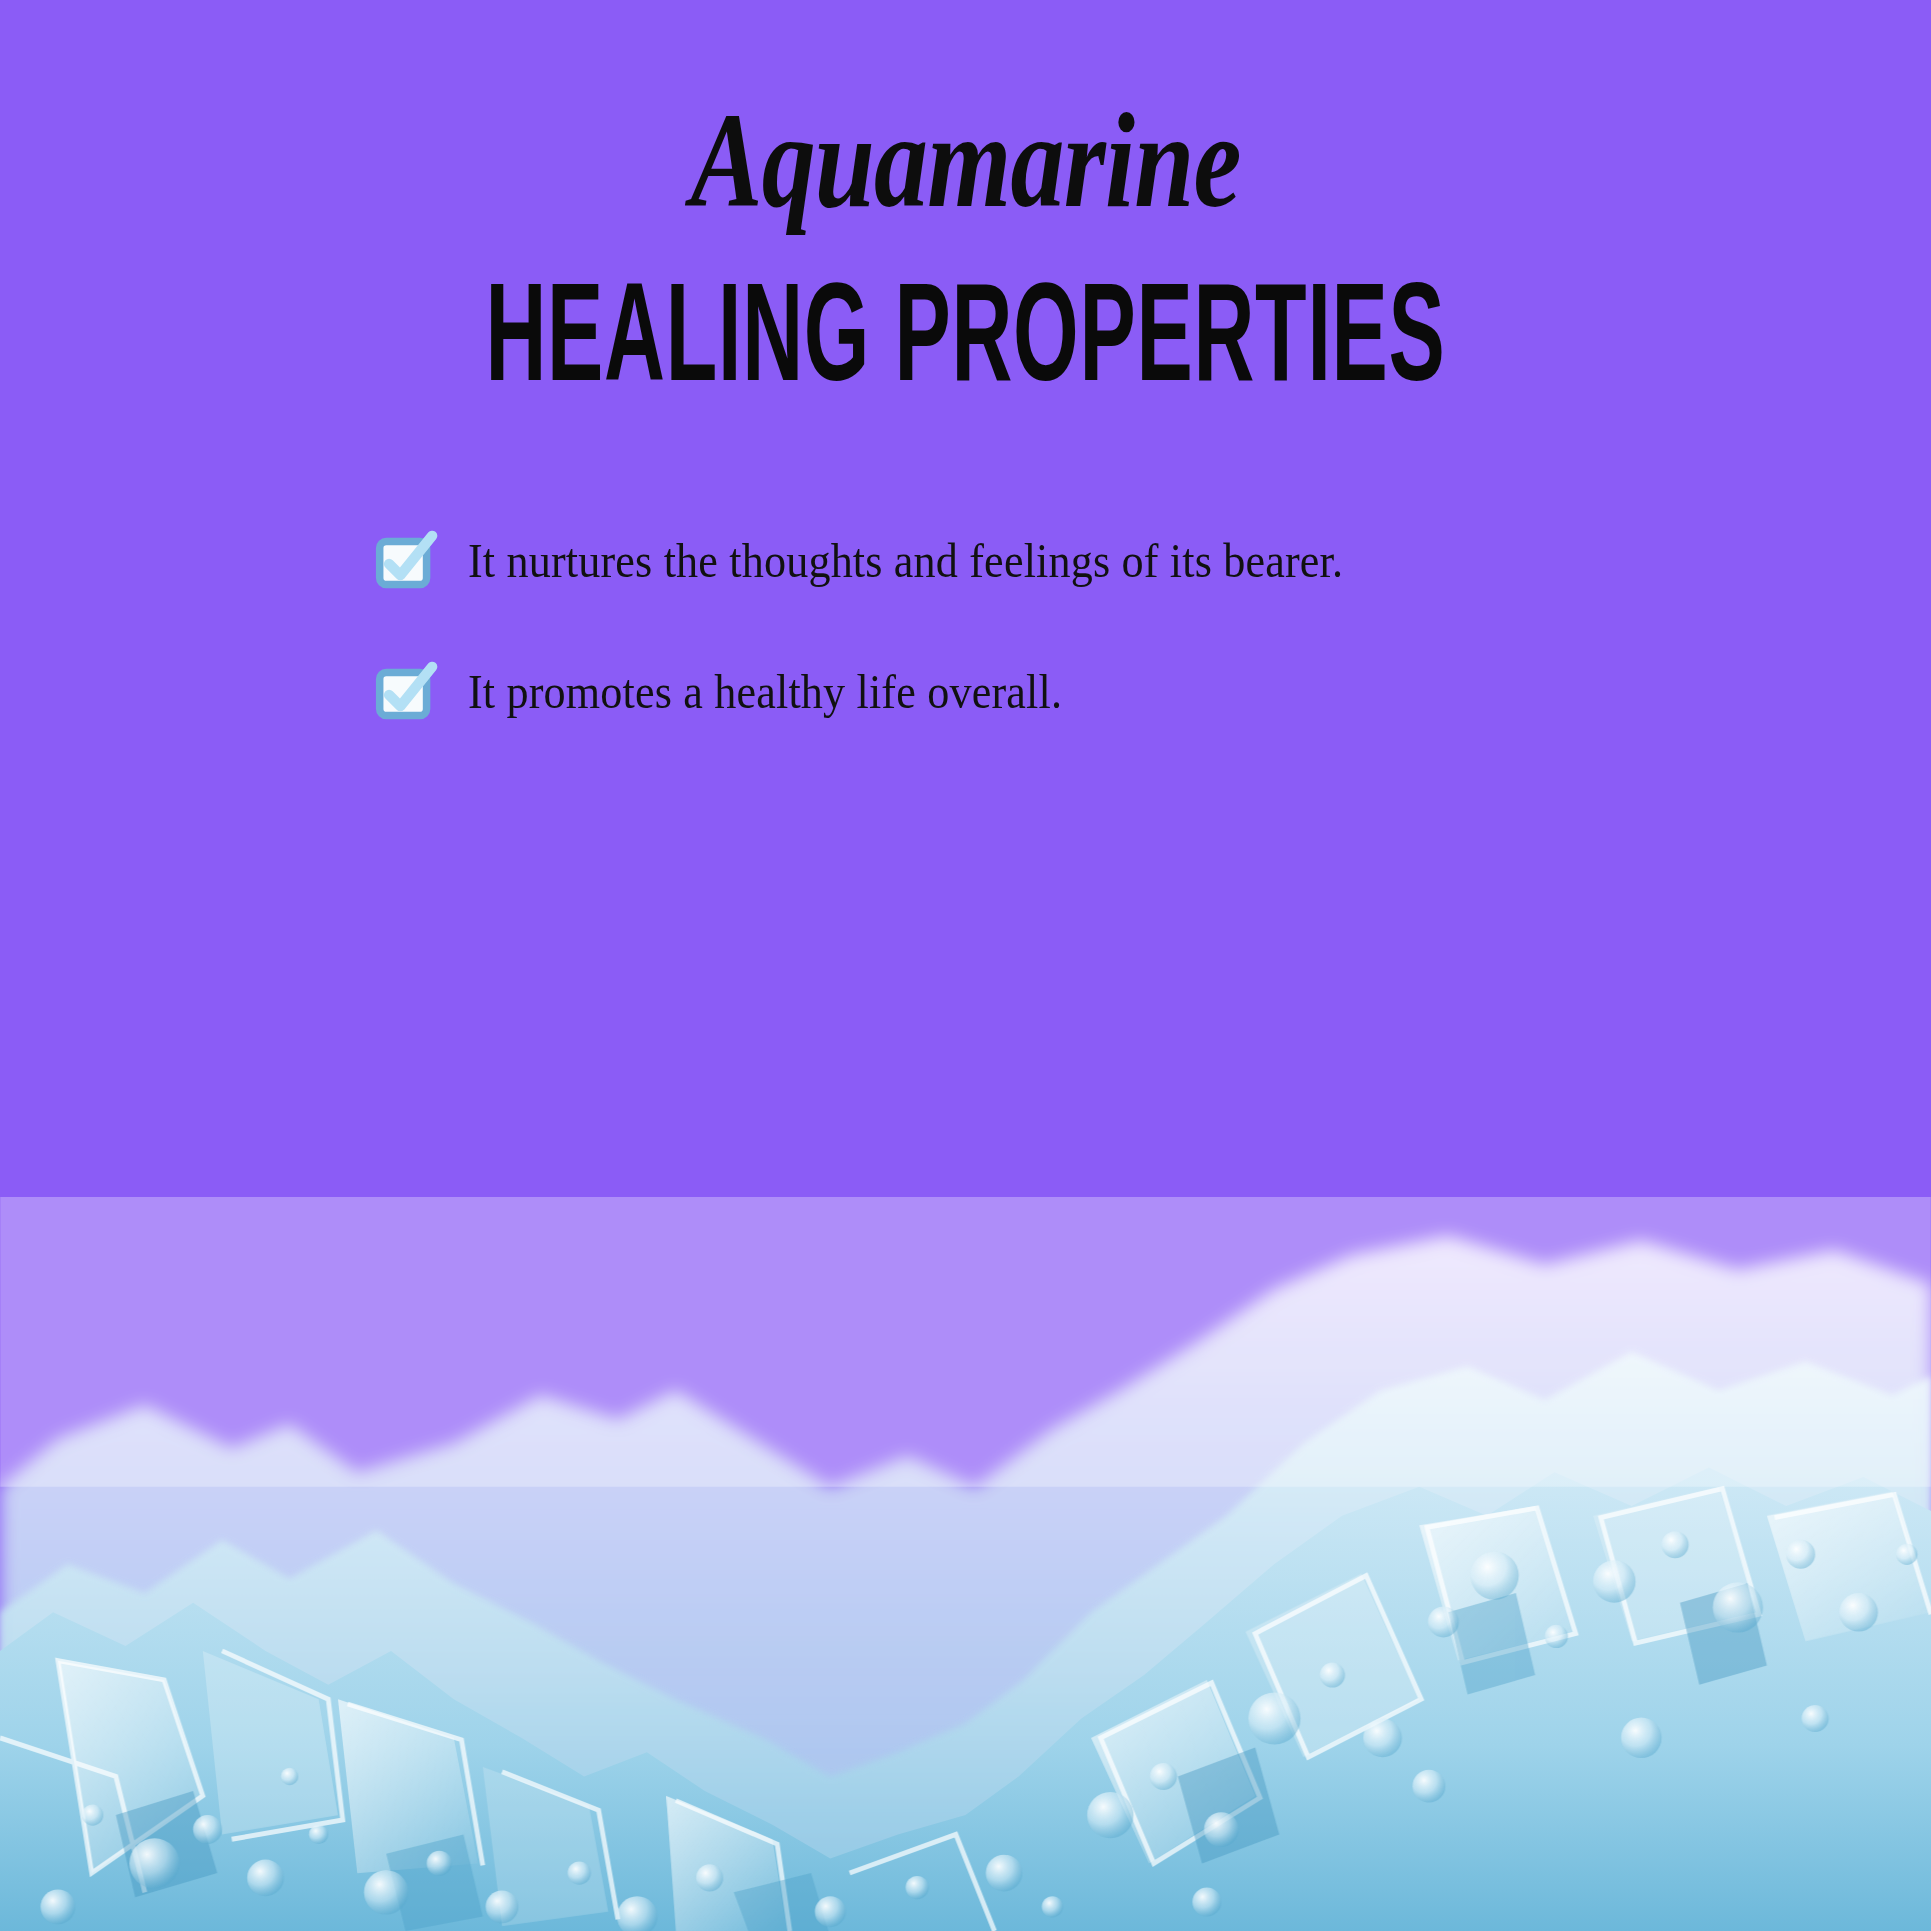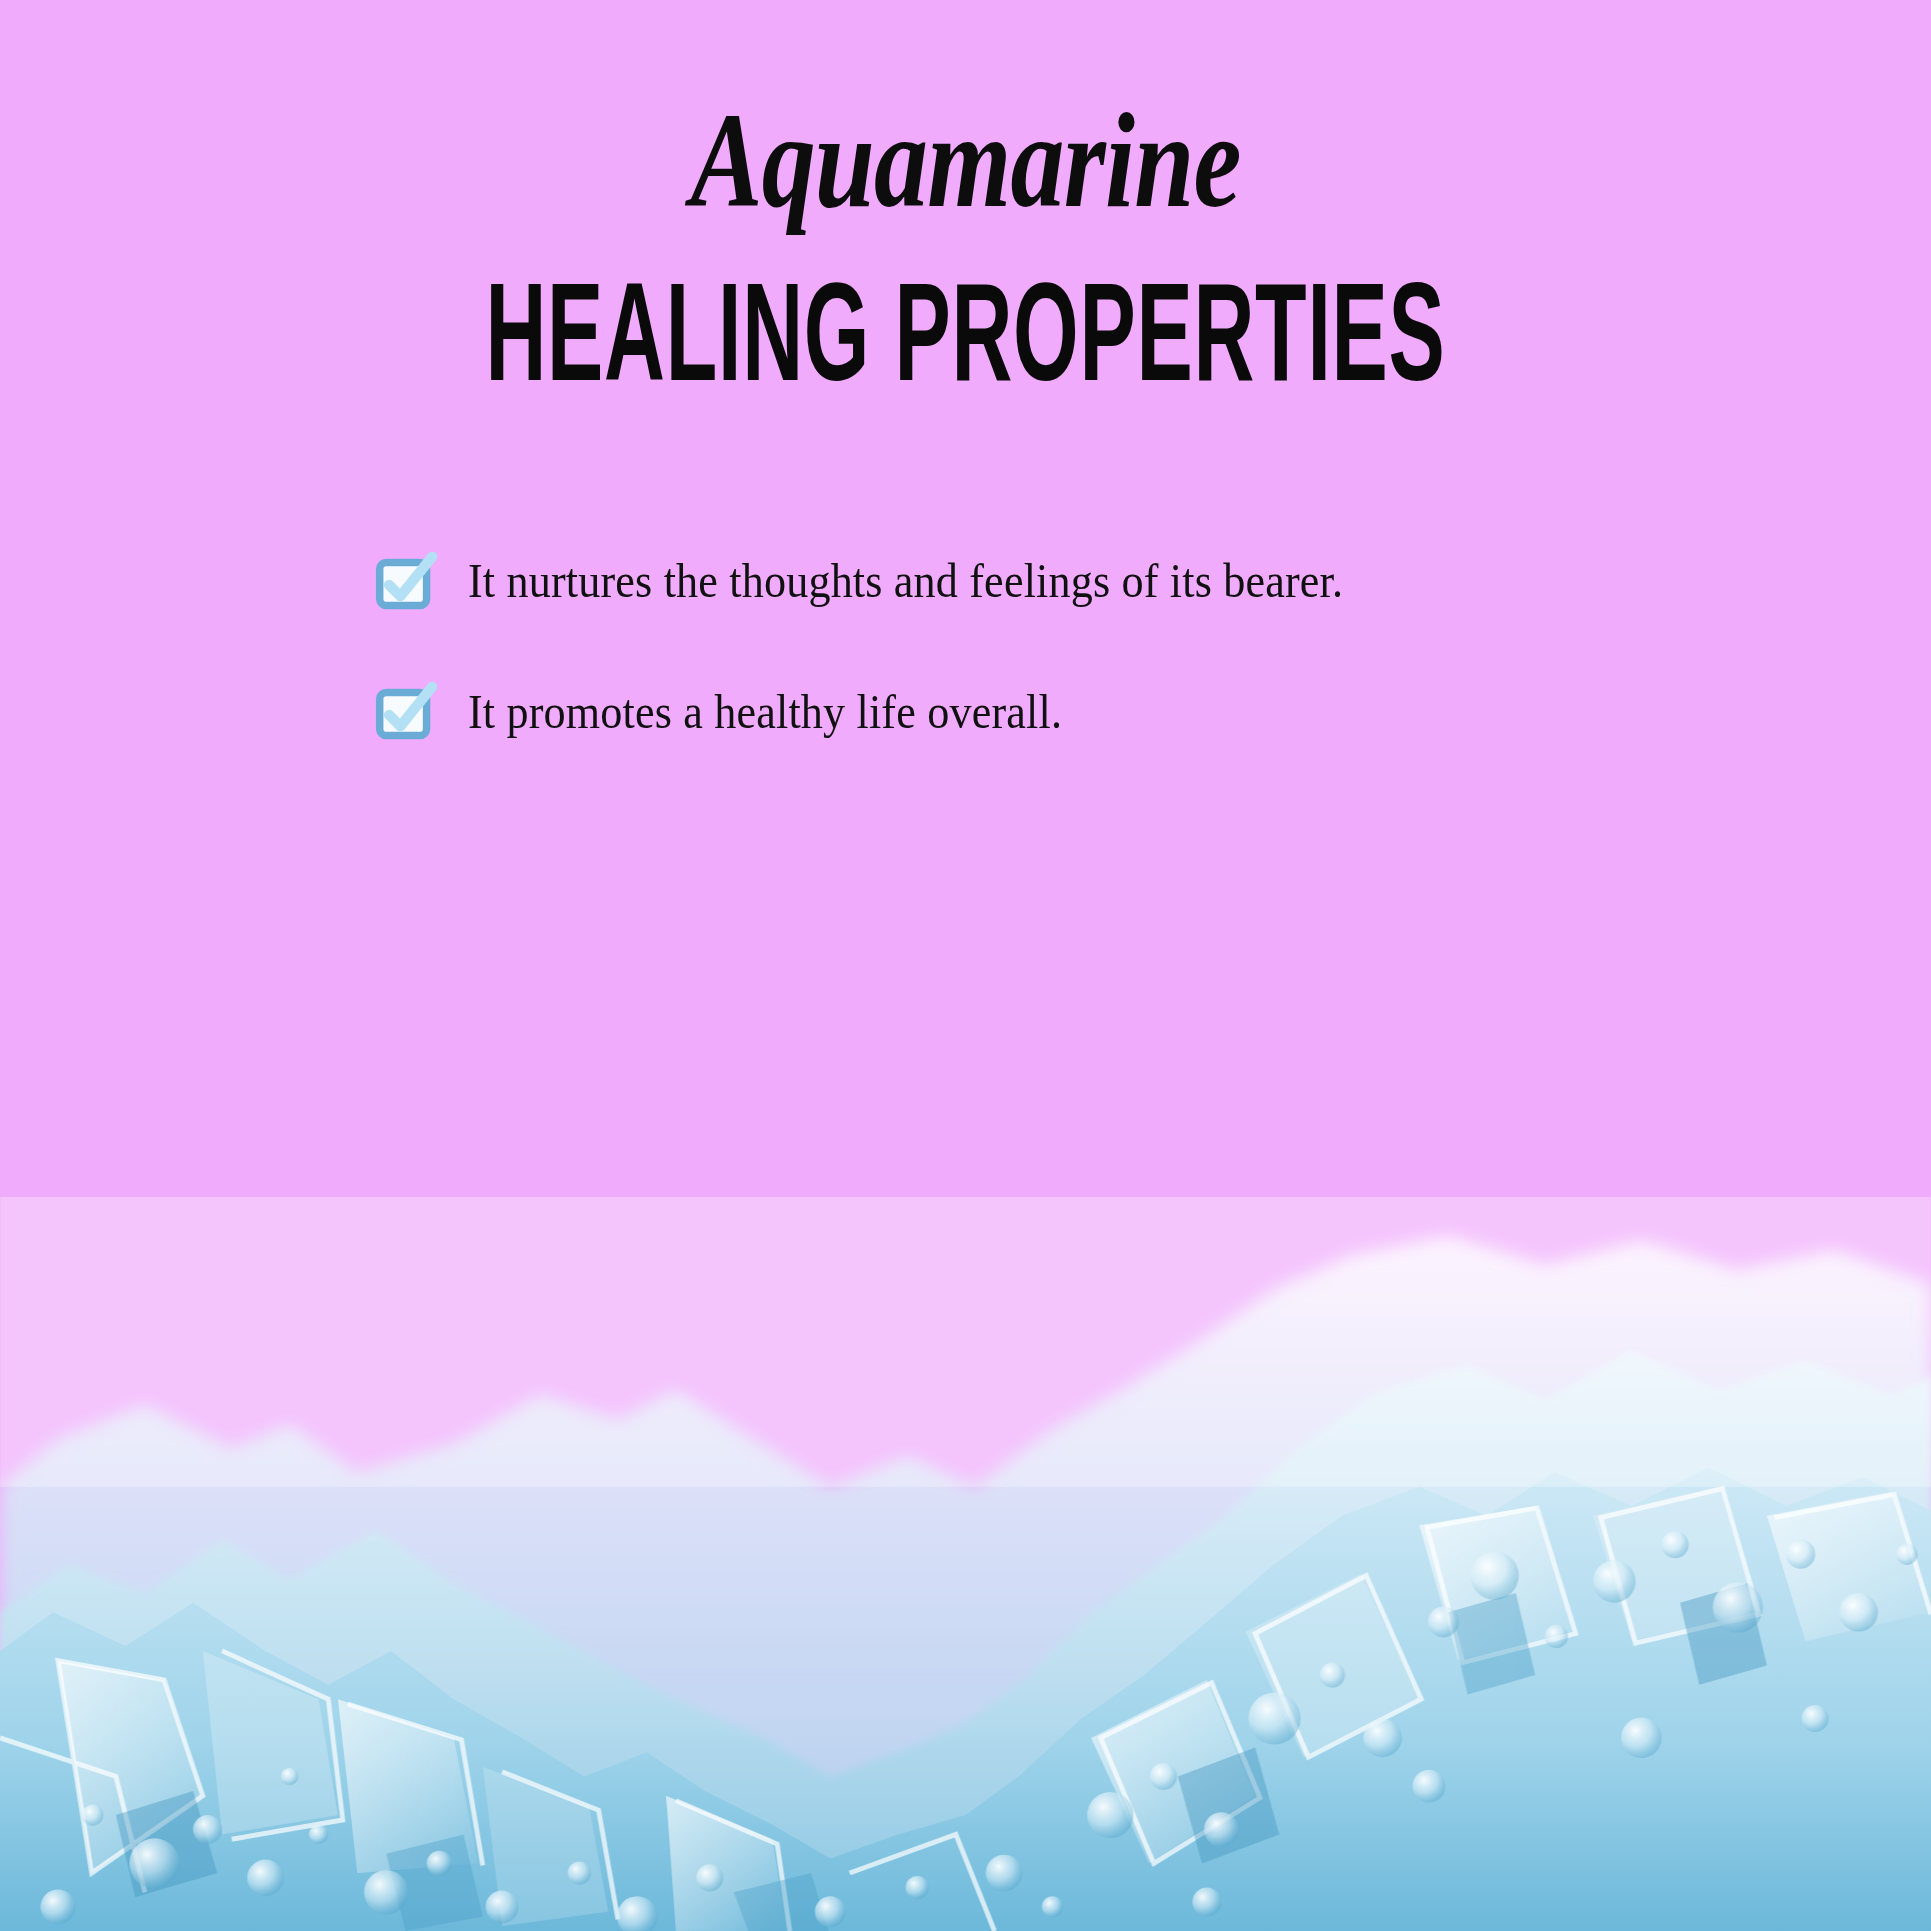--- a/index.html
+++ b/index.html
@@ -11,21 +11,21 @@
     width: 1931px;
     height: 1931px;
     overflow: hidden;
     font-family: "Liberation Serif", "DejaVu Serif", serif;
   }
 
   #poster {
     position: relative;
     width: 1931px;
     height: 1931px;
-    background: #f0abfc;
+    background: #8b5cf6;
     overflow: hidden;
   }
 
   
   .header-block {
     position: absolute;
     top: 93px;
     left: 0;
     width: 1931px;
     text-align: center;
@@ -63,23 +63,22 @@
   .list {
     position: absolute;
     top: 529px;
     left: 375px;
     width: 1371px;
   }
 
   .list-item {
     position: relative;
     display: flex;
-    align-items: flex-end;
+    align-items: flex-start;
     margin-bottom: 66px;
-    margin-top: 20px;
   }
   .list-item.tight { margin-bottom: 39px; }
 
   .checkbox-icon {
     flex: 0 0 auto;
     width: 60px;
     height: 60px;
     position: relative;
     margin-right: 33px;
     margin-top: 3.9px;

